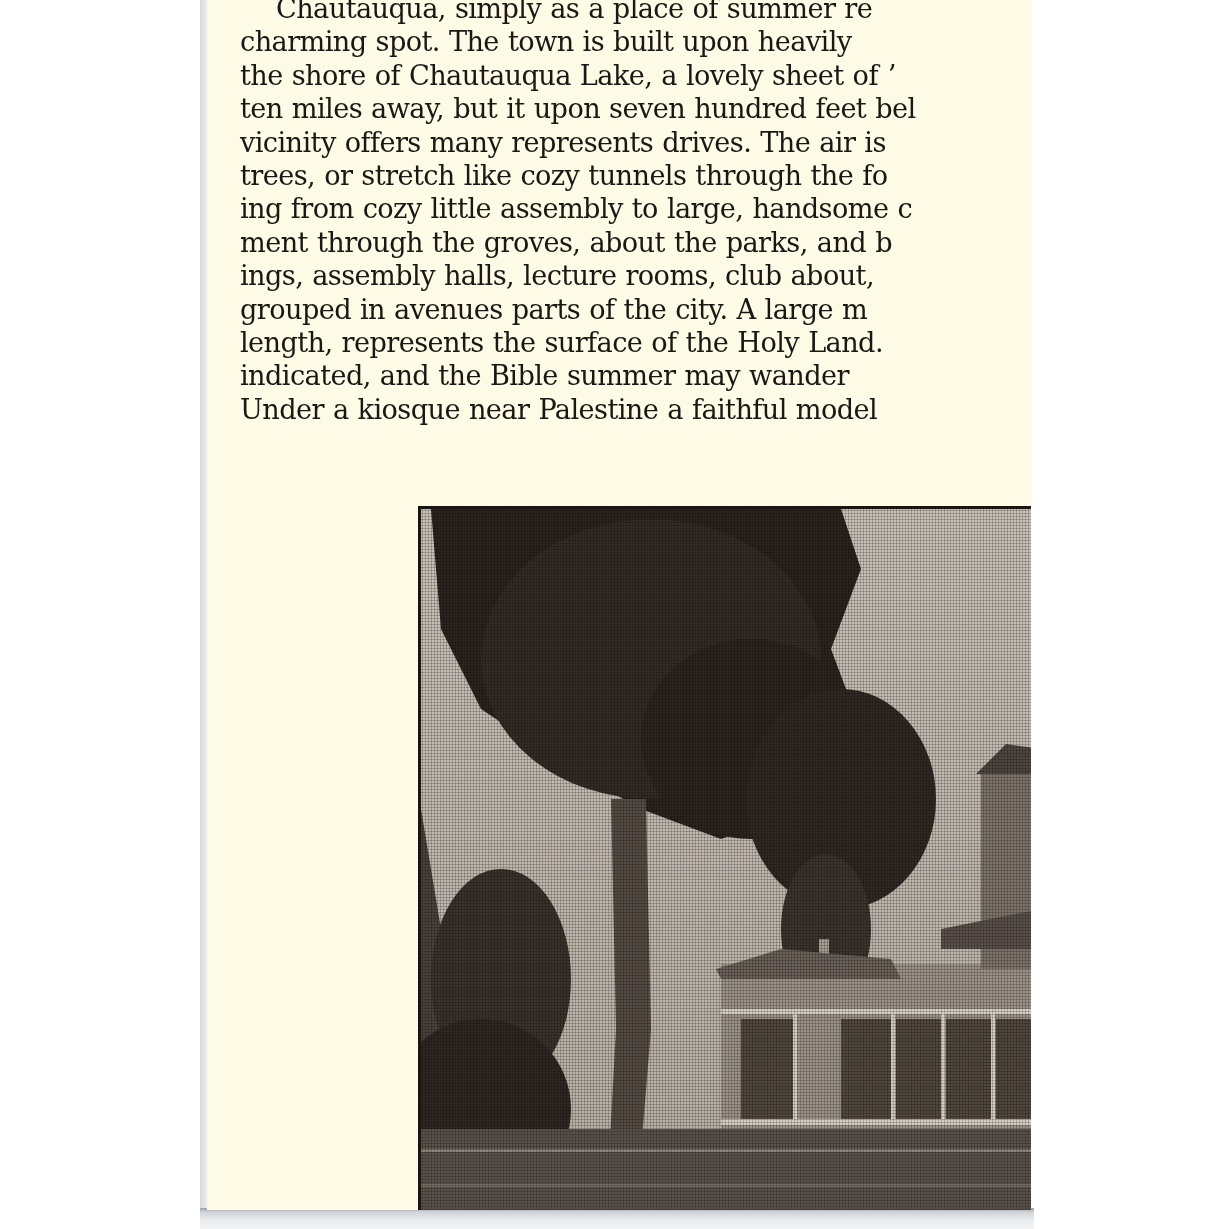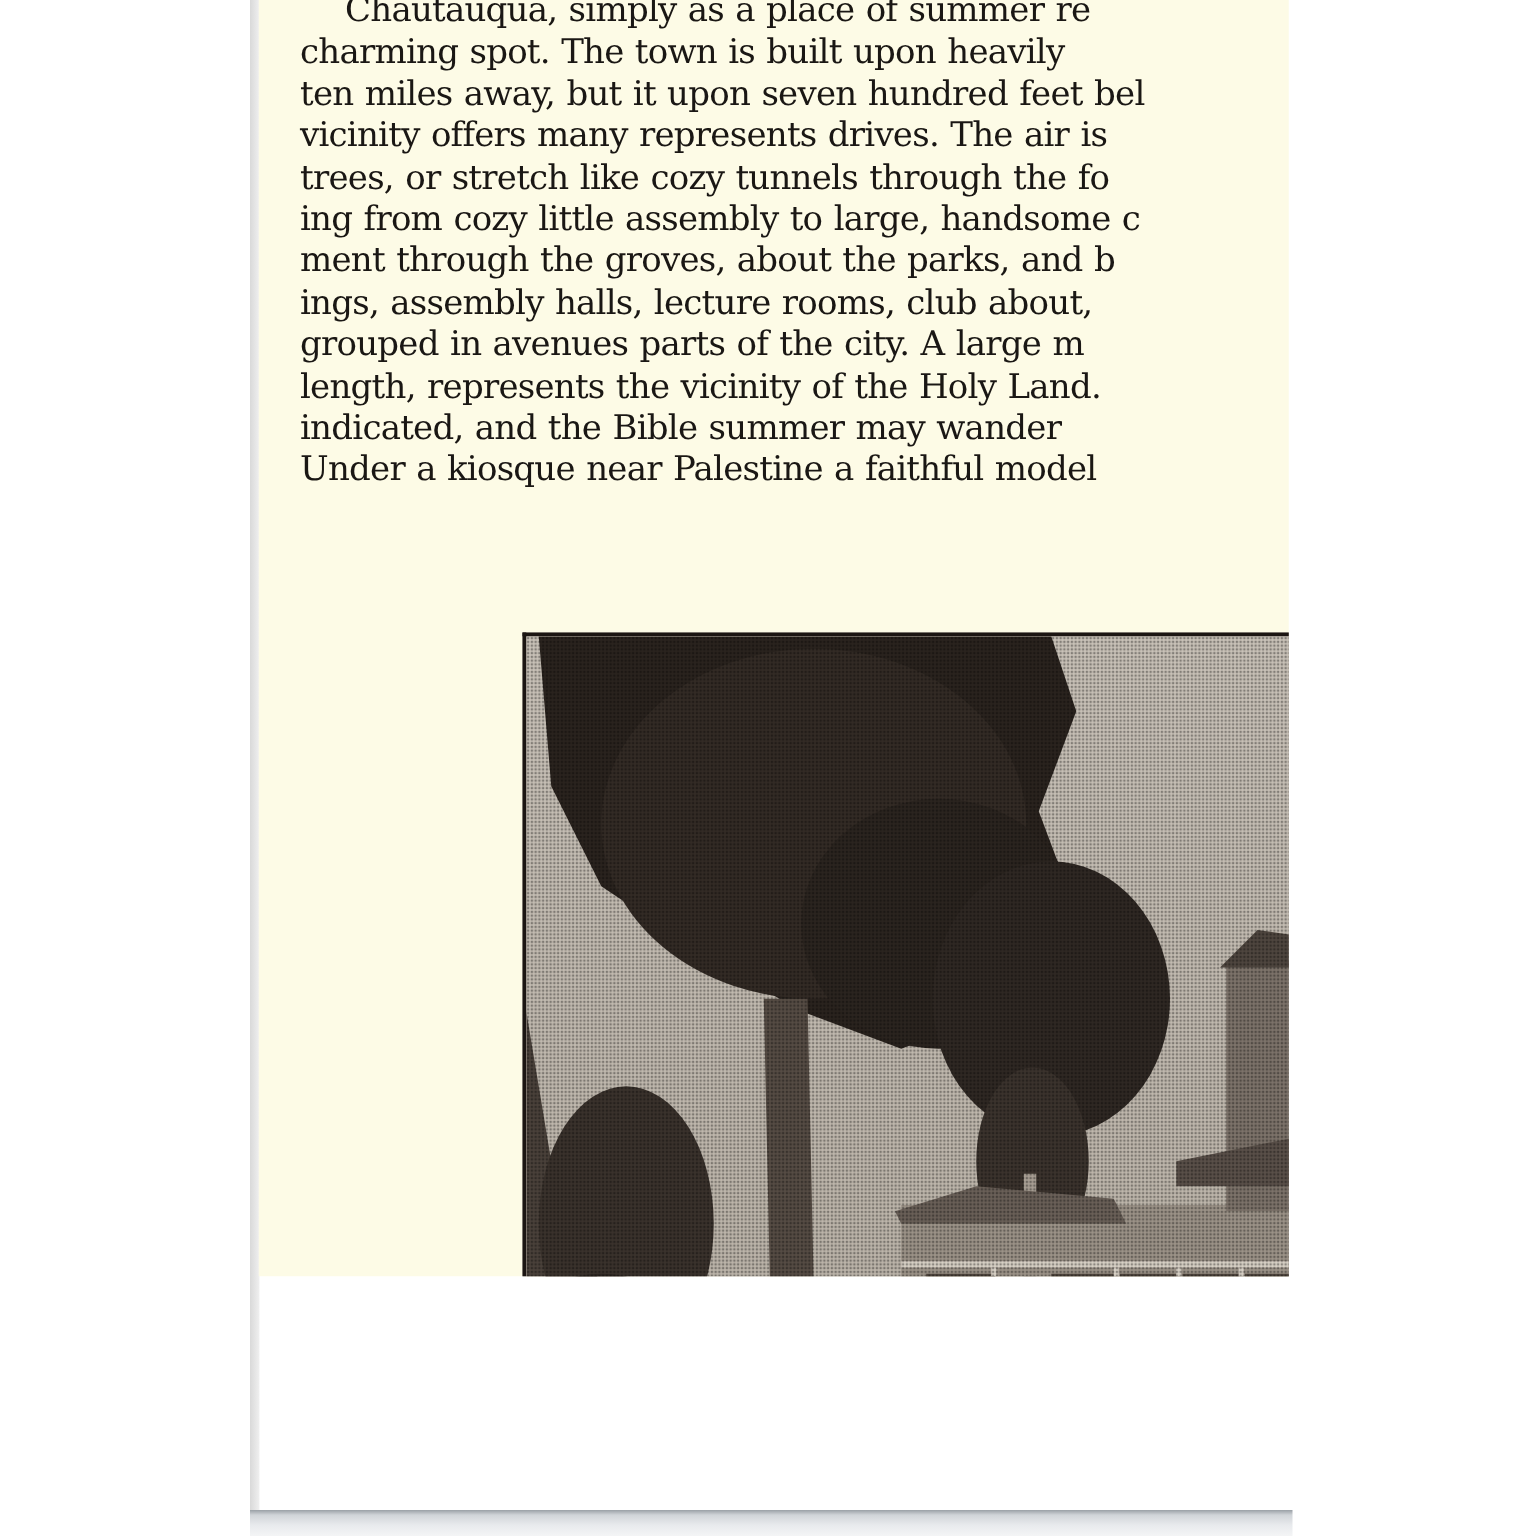--- a/index.html
+++ b/index.html
@@ -8,21 +8,21 @@
   }
   .page-shadow {
     position:absolute; left:200px; top:0; width:834px; height:1229px;
     background:linear-gradient(to right,#d9d9d9 0,#eeeeee 7px,transparent 8px);
   }
   .bottom-shadow {
     position:absolute; left:200px; top:1208px; width:834px; height:21px;
     background:linear-gradient(#9aa0a6 0,#d0d4d8 4px,#e8eaed 12px,#f4f5f6 21px);
   }
   .page {
-    position:absolute; left:207px; top:0; width:824px; height:1021px;
+    position:absolute; left:207px; top:0; width:824px; height:1210px;
     background:#fdfbe6; overflow:hidden;
   }
   .text-block {
     position:absolute; left:33px; top:-8px; width:900px;
     font-family:"DejaVu Serif","Liberation Serif",serif;
     font-size:27.2px; line-height:33.4px; color:#1a1714;
     letter-spacing:-0.6px; word-spacing:1px;
   }
   .line { white-space:nowrap; display:block; }
   .line.indent { padding-left:36px; }
@@ -47,28 +47,29 @@
 </head>
 <body>
 
 <div class="page-shadow"></div>
 <div class="bottom-shadow"></div>
 
 <div class="page">
   <div class="text-block">
     <span class="line indent">Chautauqua, simply as a place of summer re</span>
     <span class="line">charming spot.  The town is built upon heavily</span>
+    <span class="line">the shore of Chautauqua Lake, a lovely sheet of ʼ</span>
     <span class="line">ten miles away, but it upon seven hundred feet bel</span>
     <span class="line">vicinity offers many represents drives.  The air is</span>
     <span class="line">trees, or stretch like cozy tunnels through the fo</span>
     <span class="line">ing from cozy little assembly to large, handsome c</span>
     <span class="line">ment through the groves, about the parks, and b</span>
     <span class="line">ings, assembly halls, lecture rooms, club about,</span>
     <span class="line">grouped in avenues parts of the city.  A large m</span>
-    <span class="line">length, represents the vicinity of the Holy Land.</span>
+    <span class="line">length, represents the surface of the Holy Land.</span>
     <span class="line">indicated,  and  the  Bible  summer  may  wander</span>
     <span class="line">Under a kiosque near Palestine a faithful model</span>
   </div>
 
   <div class="photo">
     <svg width="620" height="704" viewBox="0 0 620 704">
       <defs>
         <linearGradient id="sky" x1="0" y1="0" x2="0" y2="1">
           <stop offset="0" stop-color="#c9c2b8"></stop>
           <stop offset="1" stop-color="#b7afa4"></stop>

